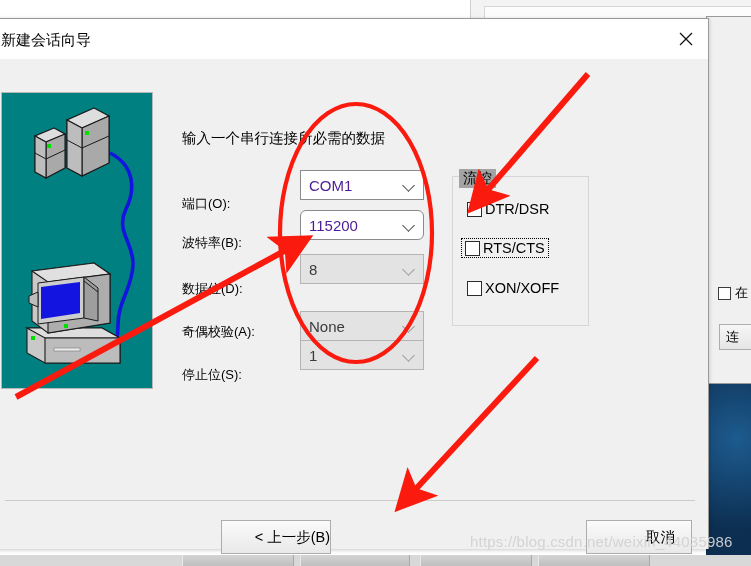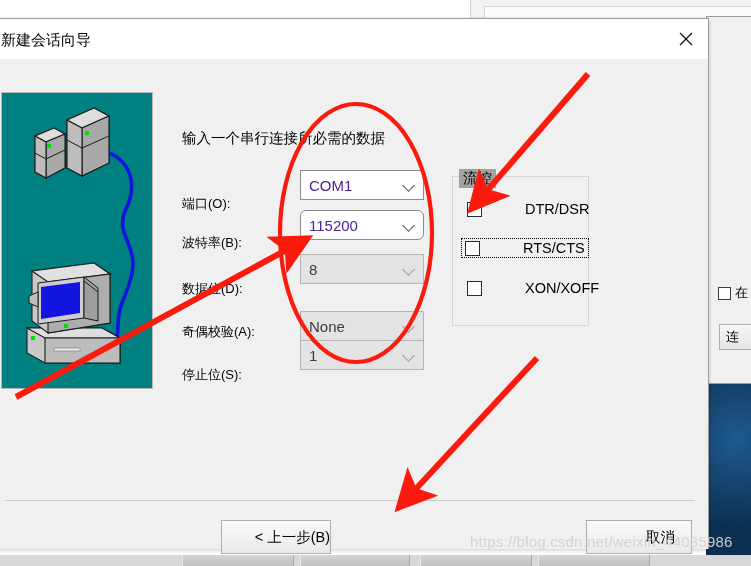--- a/index.html
+++ b/index.html
@@ -208,21 +208,20 @@
     padding: 0 4px;
     font-size: 14.5px;
     color: #000;
   }
   .chk-row {
     position: absolute;
     display: flex; align-items: center;
     font-size: 14.5px; color: #000;
     white-space: nowrap;
     padding: 1px 3px;
-    gap: 40px;
   }
   .chk-row .box {
     width: 15px; height: 15px;
     border: 1.6px solid #2b2b2b;
     background: #ffffff;
     margin-right: 3px;
     flex: none;
   }
   .chk-row.focused {
     outline: 1px dotted #000;

